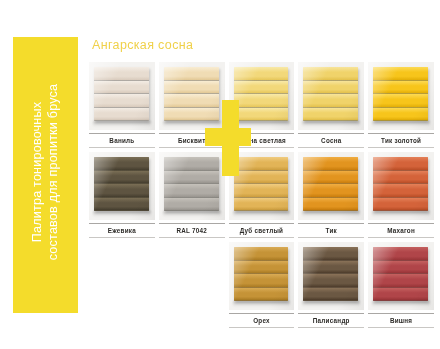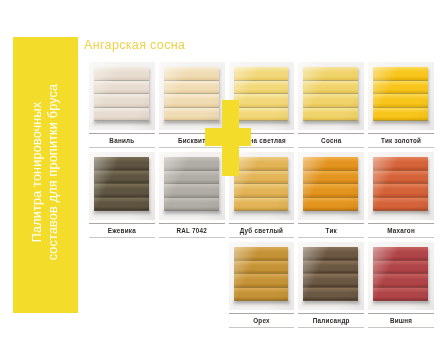--- a/index.html
+++ b/index.html
@@ -32,21 +32,21 @@
     line-height:15.5px;
     font-weight:400;
     letter-spacing:0.2px;
     text-align:center;
     white-space:pre-line;
     padding-left:6px;
   }
 
   
   .title{
-    position:absolute;left:84px;top:38px;
+    position:absolute;left:92px;top:38px;
     color:#f0d14a;
     font-size:12.5px;
     letter-spacing:0.35px;
     font-weight:400;
   }
 
   
   .grid{
     position:absolute;left:89px;top:62px;
     width:345px;

